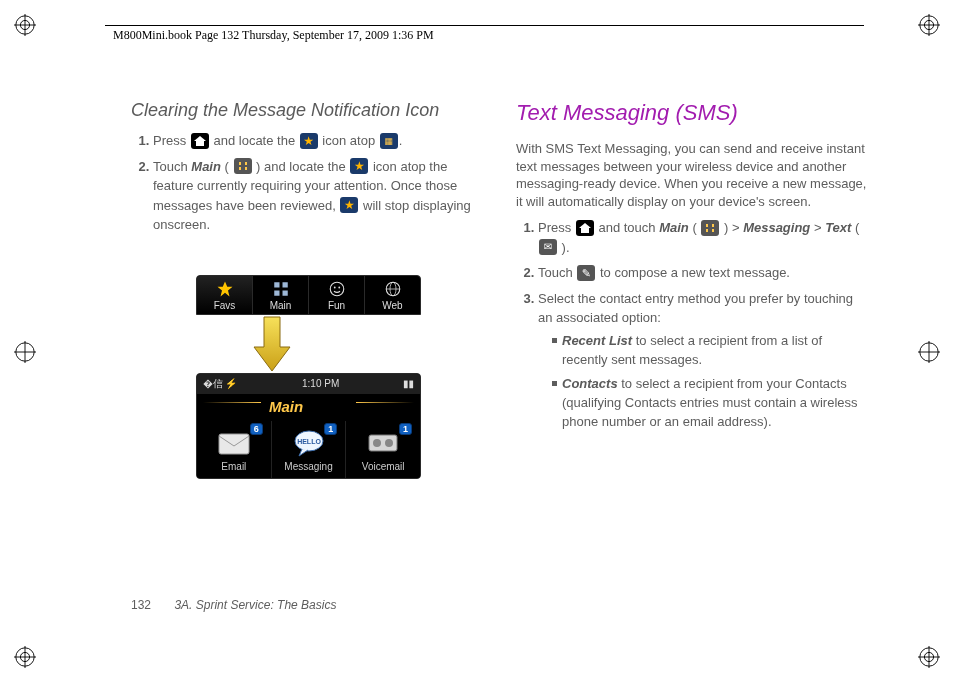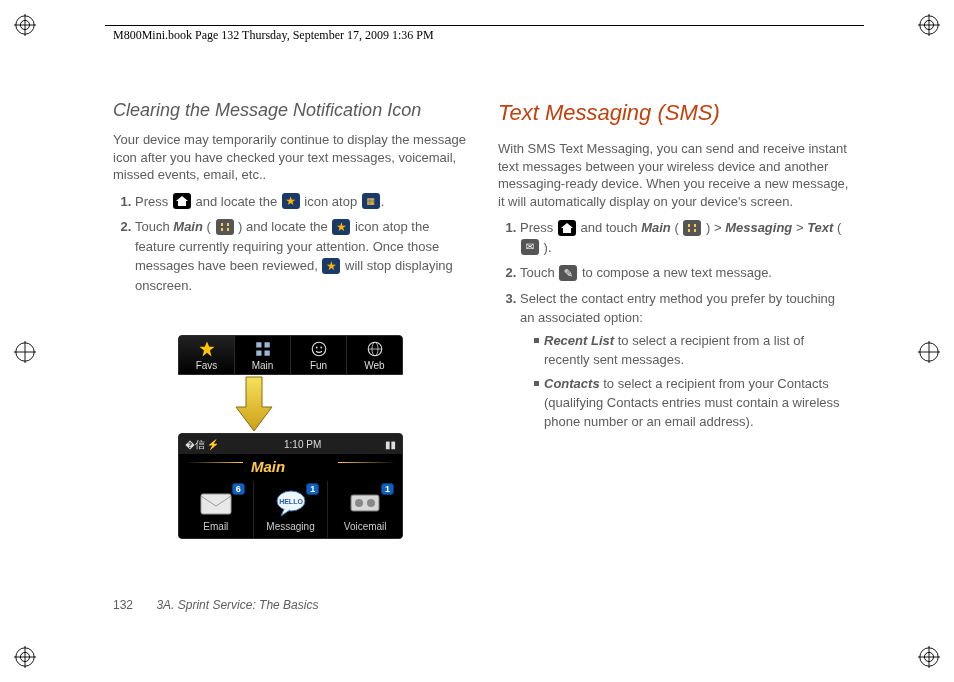--- a/index.html
+++ b/index.html
@@ -20,38 +20,38 @@
   .header-text{
     position:absolute;
     left:113px; top:28px;
     font-size:12px;
     color:#000;
     font-family:"Times New Roman",serif;
     text-align:right;
   }
   .page{
     position:absolute;
-    left:113px; top:100px;
+    left:131px; top:100px;
     width:740px; height:520px;
     color:#5d5d5d;
   }
   .cols{display:flex;gap:30px;}
   .col{flex:1;min-width:0;}
   .h2{
     font-style:italic;
     font-weight:500;
     font-size:18px;
     color:#5a5a5a;
     margin:0 0 10px 0;
   }
   .h1{
     font-style:italic;
     font-weight:500;
     font-size:22px;
-    color:#c2410c;
+    color:#a21caf;
     margin:0 0 14px 0;
   }
   .body{font-size:13px;line-height:1.35;color:#5d5d5d;margin:0 0 8px 0;}
   ol.steps{margin:4px 0 0 0;padding-left:22px;}
   ol.steps>li{font-size:13px;line-height:1.5;color:#5d5d5d;margin-bottom:6px;}
   ol.steps>li::marker{font-weight:bold;color:#5a5a5a;}
   .emb{font-weight:bold;font-style:italic;color:#5a5a5a;}
   .inline-icon{
     display:inline-block;vertical-align:middle;
     width:18px;height:16px;border-radius:3px;
@@ -180,21 +180,20 @@
 </div>
 
 <div class="header-line"></div>
 <div class="header-text">M800Mini.book  Page 132  Thursday, September 17, 2009  1:36 PM</div>
 
 <div class="page">
   <div class="cols">
 
     <div class="col">
       <p class="h2">Clearing the Message Notification Icon</p>
-      <p class="body">Your device may temporarily continue to display the message icon after you have checked your text messages, voicemail, missed events, email, etc..</p>
       <ol class="steps">
         <li>
           <span>Press </span><span class="inline-icon ic-home"></span><span> and locate the </span><span class="inline-icon ic-star"></span><span> icon atop </span><span class="inline-icon ic-apps"></span><span>.</span>
         </li>
         <li>
           <span>Touch </span><span class="emb">Main</span><span> ( </span><span class="inline-icon ic-main"></span><span> ) and locate the </span><span class="inline-icon ic-star"></span><span> icon atop the feature currently requiring your attention. Once those messages have been reviewed, </span><span class="inline-icon ic-star"></span><span> will stop displaying onscreen.</span>
         </li>
       </ol>
 
       <div class="phone-fig">

